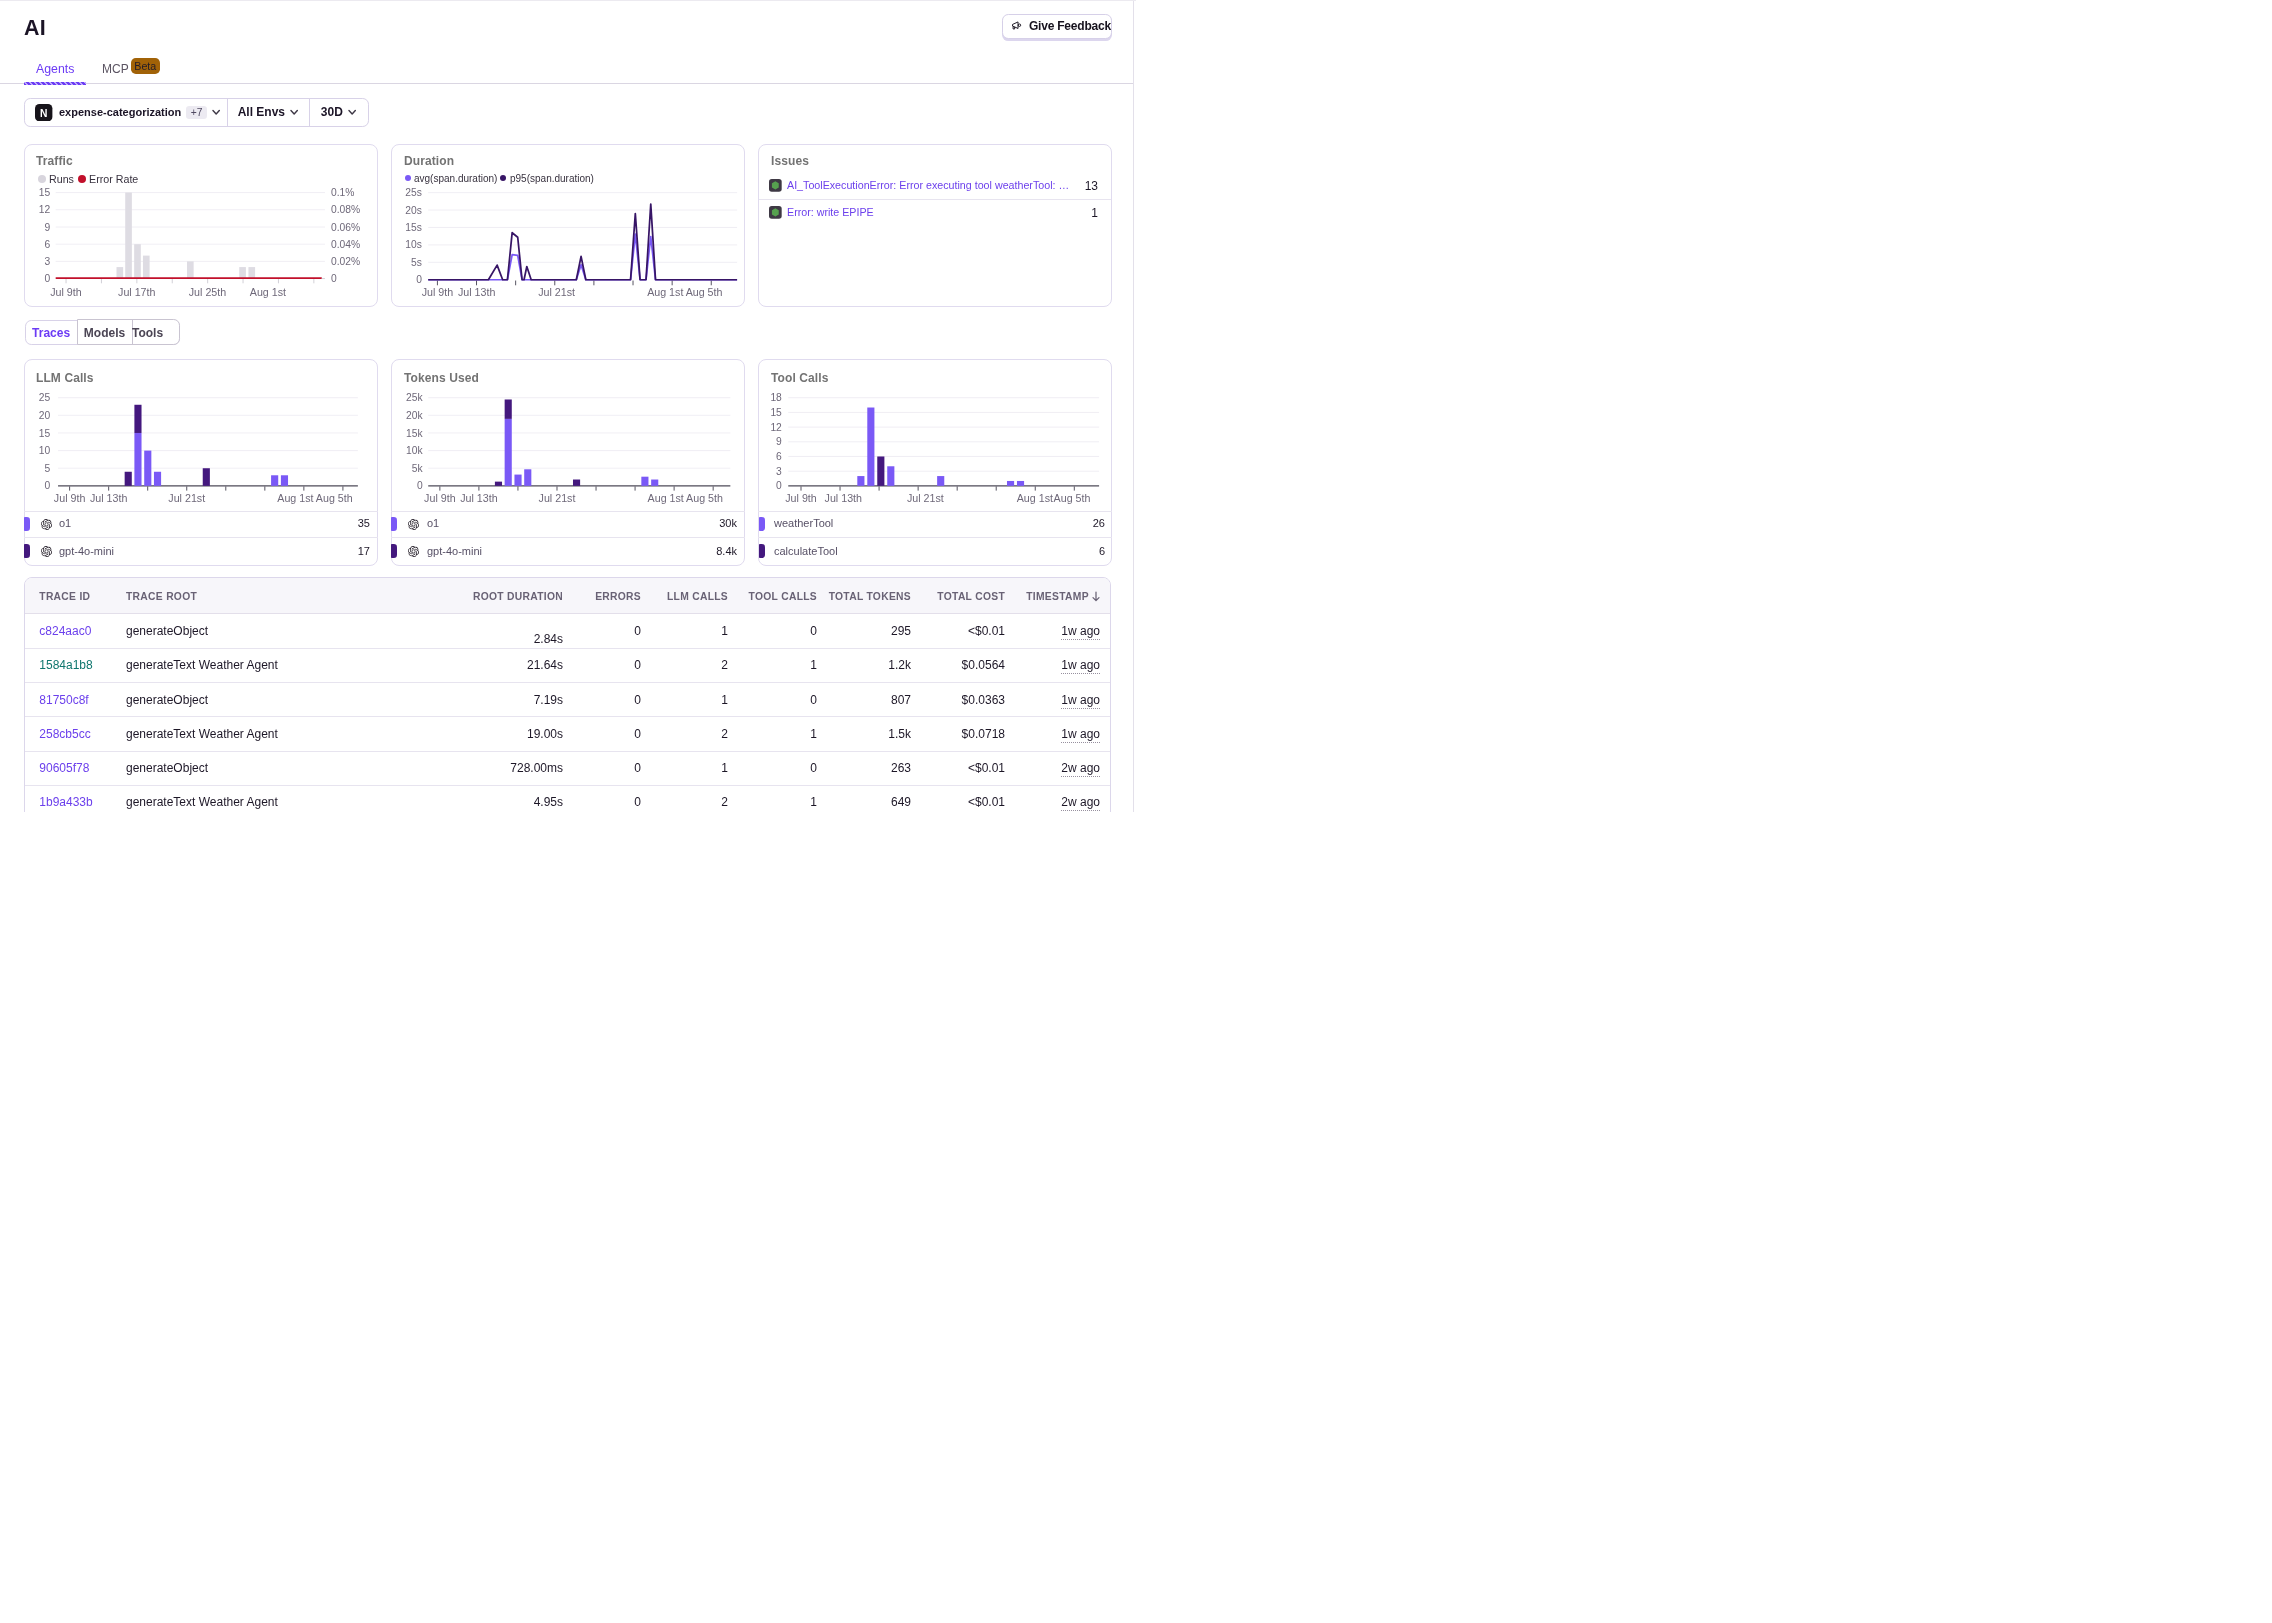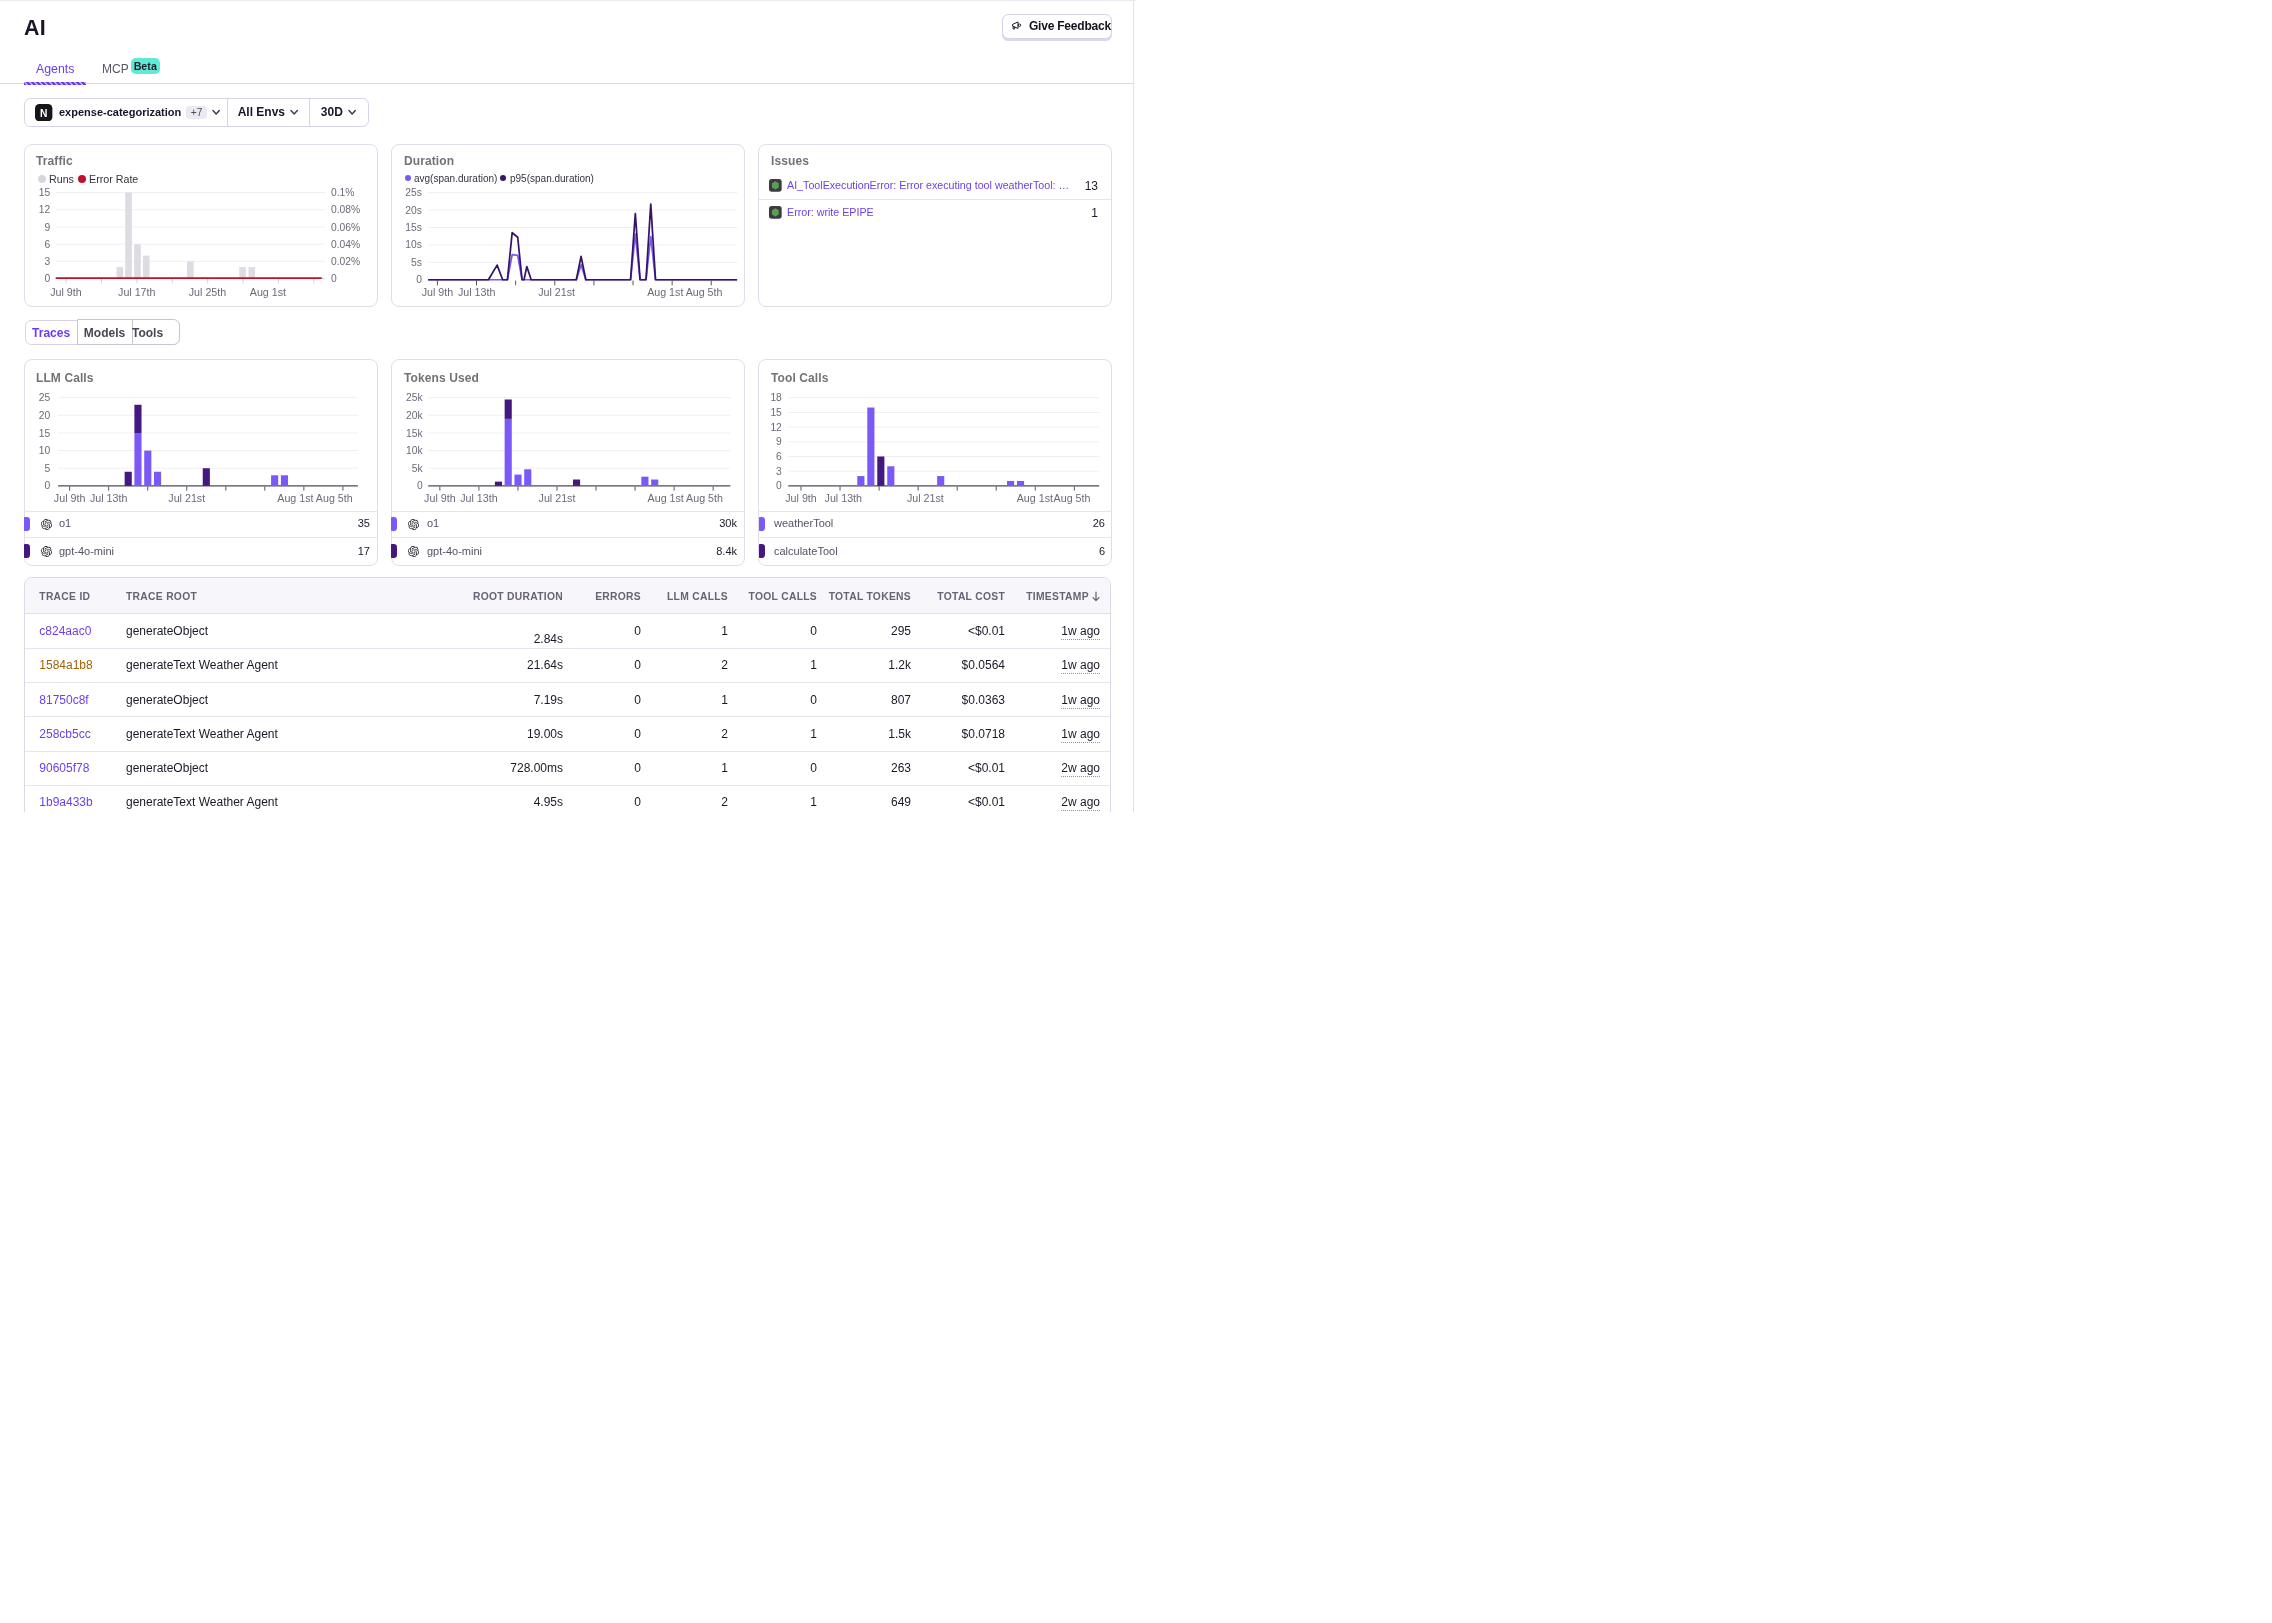--- a/index.html
+++ b/index.html
@@ -16,21 +16,21 @@
       <svg width="13.5" height="13.5" viewBox="0 0 17 17" fill="none" stroke="#16121D" stroke-width="1.4" stroke-linejoin="round">
         <path d="M2.2 6.6 L10.3 2.9 V12.5 L2.2 8.8 Z"></path>
         <path d="M3.1 9.2 V13.2 H5.4 V10.2"></path>
         <circle cx="12.4" cy="7.7" r="1.8"></circle>
       </svg>
       <span style="font-size:12px;font-weight:bold;color:#16121D;margin-left:6.3px;white-space:nowrap;letter-spacing:-0.2px">Give Feedback</span>
     </div>
     <div class="abs" style="left:0;top:82px;width:1133px;border-top:0.8px solid #DAD6E2"></div>
     <div class="abs" style="left:36px;top:61px;font-size:12.3px;font-weight:500;color:#6C3BF5">Agents</div>
     <div class="abs" style="left:102px;top:61px;font-size:12px;color:#5B5462">MCP</div>
-    <div class="abs" style="left:131px;top:57px;width:28.5px;height:15.5px;background:#5eead4;border-radius:4.8px;display:flex;align-items:center;justify-content:center;font-size:10.7px;font-weight:bold;color:#231C28">Beta</div>
+    <div class="abs" style="left:131px;top:57px;width:28.5px;height:15.5px;background:#a16207;border-radius:4.8px;display:flex;align-items:center;justify-content:center;font-size:10.7px;font-weight:normal;color:#231C28">Beta</div>
     <div class="abs" style="left:24px;top:81px;width:62px;height:2.8px;background:repeating-linear-gradient(45deg,#6C3BF5 0,#6C3BF5 1.9px,#BCA9F8 1.9px,#BCA9F8 3.5px)"></div>
     <div class="abs seg" style="left:24px;top:97px;width:345px;height:28.5px;border:0.8px solid #D8D2E8;border-radius:6.3px;background:#fff">
       <div class="seg" style="width:203px;height:100%;padding-left:10.3px;border-right:0.8px solid #D8D2E8">
         <svg width="17.4" height="17.4" viewBox="0 0 22 22">
           <rect width="22" height="22" rx="5.5" fill="#17141A"></rect>
           <text x="11" y="16" font-size="13" font-weight="bold" fill="#fff" text-anchor="middle" font-family="Liberation Sans, sans-serif">N</text>
         </svg>
         <span style="font-size:11px;font-weight:bold;color:#1B1426;margin-left:6.3px;white-space:nowrap">expense-categorization</span>
         <span style="background:#ECEAF1;color:#4F4960;font-size:10.3px;border-radius:3.2px;padding:1.2px 4.8px;margin-left:4.8px">+7</span>
         <span style="margin-left:4px;display:flex">
@@ -327,21 +327,21 @@
       <div class="abs" style="left:14.3px;top:46px;font-size:12px;color:#6C40EC">c824aac0</div>
       <div class="abs" style="left:101px;top:46px;font-size:12px;color:#1D1727">generateObject</div>
       <div class="abs" style="left:379px;top:54px;width:159px;text-align:right;font-size:12px;color:#1D1727">2.84s</div>
       <div class="abs" style="left:457px;top:46px;width:159px;text-align:right;font-size:12px;color:#1D1727">0</div>
       <div class="abs" style="left:544px;top:46px;width:159px;text-align:right;font-size:12px;color:#1D1727">1</div>
       <div class="abs" style="left:633px;top:46px;width:159px;text-align:right;font-size:12px;color:#1D1727">0</div>
       <div class="abs" style="left:727px;top:46px;width:159px;text-align:right;font-size:12px;color:#1D1727">295</div>
       <div class="abs" style="left:821px;top:46px;width:159px;text-align:right;font-size:12px;color:#1D1727">&lt;$0.01</div>
       <div class="abs" style="left:916px;top:46px;width:159px;text-align:right;font-size:12px;color:#1D1727"><span style="border-bottom:0.8px dotted #97909F;padding-bottom:0.8px">1w ago</span></div>
       <div class="abs" style="left:0;top:70px;width:100%;border-top:0.8px solid #E7E4EF"></div>
-      <div class="abs" style="left:14.3px;top:80px;font-size:12px;color:#a16207">1584a1b8</div>
+      <div class="abs" style="left:14.3px;top:80px;font-size:12px;color:#0f766e">1584a1b8</div>
       <div class="abs" style="left:101px;top:80px;font-size:12px;color:#1D1727">generateText Weather Agent</div>
       <div class="abs" style="left:379px;top:80px;width:159px;text-align:right;font-size:12px;color:#1D1727">21.64s</div>
       <div class="abs" style="left:457px;top:80px;width:159px;text-align:right;font-size:12px;color:#1D1727">0</div>
       <div class="abs" style="left:544px;top:80px;width:159px;text-align:right;font-size:12px;color:#1D1727">2</div>
       <div class="abs" style="left:633px;top:80px;width:159px;text-align:right;font-size:12px;color:#1D1727">1</div>
       <div class="abs" style="left:727px;top:80px;width:159px;text-align:right;font-size:12px;color:#1D1727">1.2k</div>
       <div class="abs" style="left:821px;top:80px;width:159px;text-align:right;font-size:12px;color:#1D1727">$0.0564</div>
       <div class="abs" style="left:916px;top:80px;width:159px;text-align:right;font-size:12px;color:#1D1727"><span style="border-bottom:0.8px dotted #97909F;padding-bottom:0.8px">1w ago</span></div>
       <div class="abs" style="left:0;top:104px;width:100%;border-top:0.8px solid #E7E4EF"></div>
       <div class="abs" style="left:14.3px;top:115px;font-size:12px;color:#6C40EC">81750c8f</div>

